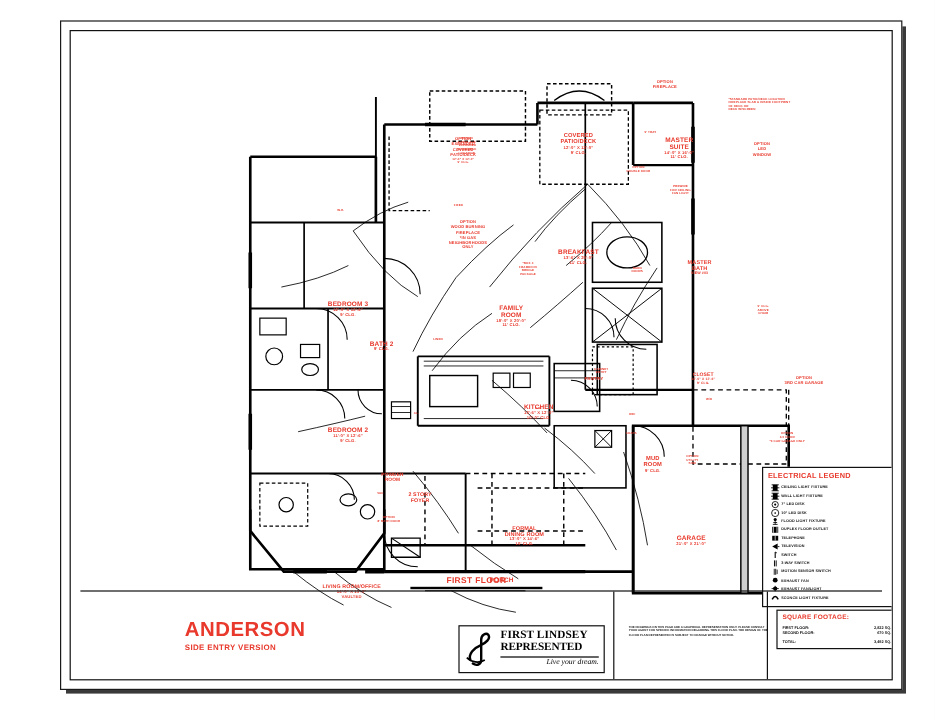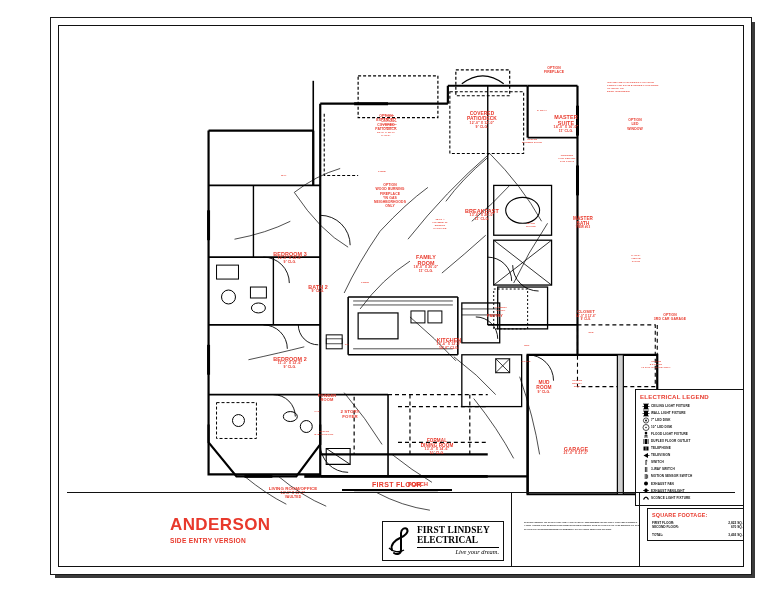--- a/index.html
+++ b/index.html
@@ -36,21 +36,21 @@
   .sqft{position:absolute;left:588px;top:482px;width:96px;border:1px solid #111;background:#fff;padding:3px 4px;}
   .sqft-title{color:#e8392c;font-size:5.4px;font-weight:bold;margin-bottom:2.5px;letter-spacing:.2px;}
   .sqft-row{display:flex;justify-content:space-between;font-size:3.2px;font-weight:bold;color:#111;line-height:1.5;}
   .sqft-sep{height:2.5px;}
 
   
   .plan-title{position:absolute;left:283px;top:455px;width:110px;text-align:center;}
   .plan-title .t{color:#e8392c;font-size:7px;font-weight:bold;letter-spacing:.3px;}
   .plan-title .bar{height:2px;background:#000;margin-top:1px;}
 
-  .project-name{position:absolute;left:95px;top:489px;width:220px;margin-left:16px;}
+  .project-name{position:absolute;left:95px;top:489px;width:220px;}
   .project-name .nm{color:#e8392c;font-size:17px;font-weight:bold;letter-spacing:.4px;font-family:"Liberation Sans",sans-serif;}
   .project-name .sub{color:#e8392c;font-size:6.6px;font-weight:bold;letter-spacing:.3px;margin-top:2px;}
 
   .logo{position:absolute;left:323px;top:495px;width:122px;height:40px;border:1px solid #111;background:#fff;display:flex;align-items:center;padding:0 4px;box-sizing:border-box;}
   .logo-mark{width:28px;height:30px;flex:0 0 28px;position:relative;}
   .logo-txt{flex:1;padding-left:2px;}
   .logo-l1{font-family:"Liberation Serif",serif;font-weight:bold;font-size:9.4px;letter-spacing:.1px;color:#000;line-height:1;}
   .logo-l2{font-family:"Liberation Serif",serif;font-weight:bold;font-size:9.4px;letter-spacing:-.1px;color:#000;line-height:1.05;}
   .logo-rule{height:1.2px;background:#000;margin:1px 0 0 0;}
   .logo-l3{font-family:"Liberation Serif",serif;font-style:italic;font-size:6.4px;color:#000;text-align:right;line-height:1.2;}
@@ -593,21 +593,21 @@
 
         <div class="logo">
           <div class="logo-mark">
             <svg viewBox="0 0 28 30" style="width:28px;height:30px;">
               <path d="M5 24 C3 19 8 14 13 12 C18 10 22 6 20 3 C18 1 14 3 14 7 L14 24 C14 28 10 29 7 27" stroke="#000" stroke-width="2" fill="none" stroke-linecap="round"></path>
               <path d="M2 22 C6 26 12 27 17 24" stroke="#000" stroke-width="1.4" fill="none"></path>
             </svg>
           </div>
           <div class="logo-txt">
             <div class="logo-l1">FIRST LINDSEY</div>
-            <div class="logo-l2">ELECTRICAL</div>
+            <div class="logo-l2">REPRESENTED</div>
             <div class="logo-rule"></div>
             <div class="logo-l3">Live your dream.</div>
           </div>
         </div>
 
         <div class="disclaimer">THE DRAWINGS ON THIS PAGE ARE A GRAPHICAL REPRESENTATION ONLY. PLEASE CONSULT YOUR AGENT FOR SPECIFIC INFORMATION REGARDING THIS FLOOR PLAN. THE DESIGN OF THE FLOOR PLAN REPRESENTED IS SUBJECT TO CHANGE WITHOUT NOTICE.</div>
 
         <div class="vdiv" style="left:452px;top:467px;height:73px;"></div>
         <div class="vdiv" style="left:580px;top:467px;height:73px;"></div>
 

